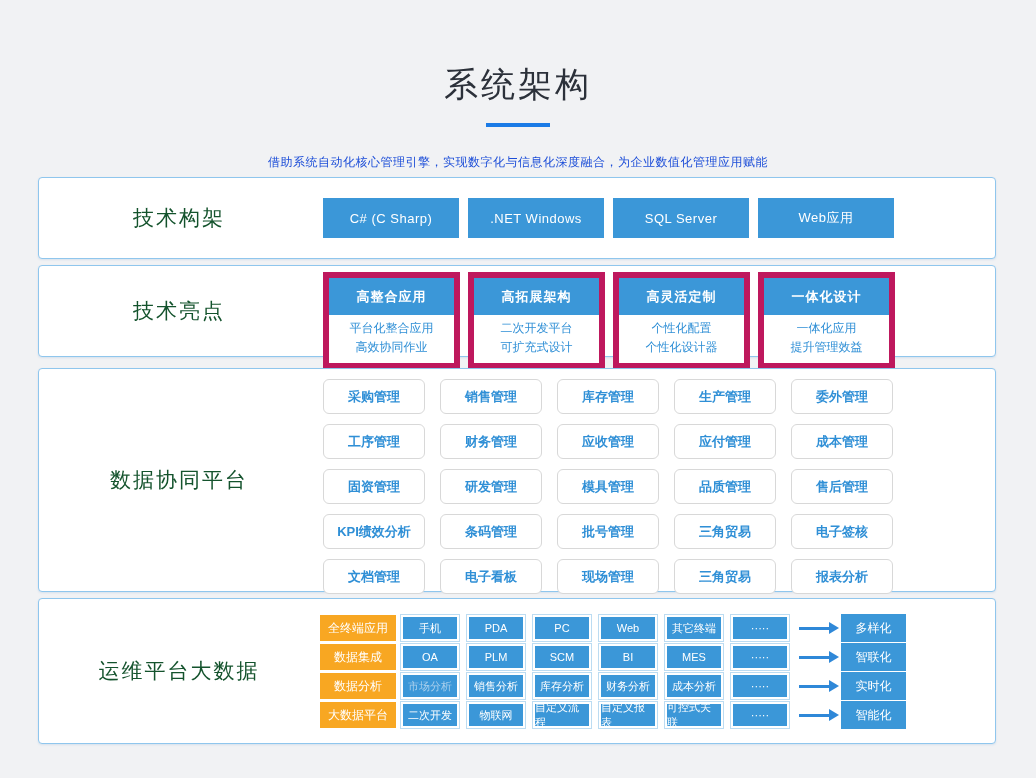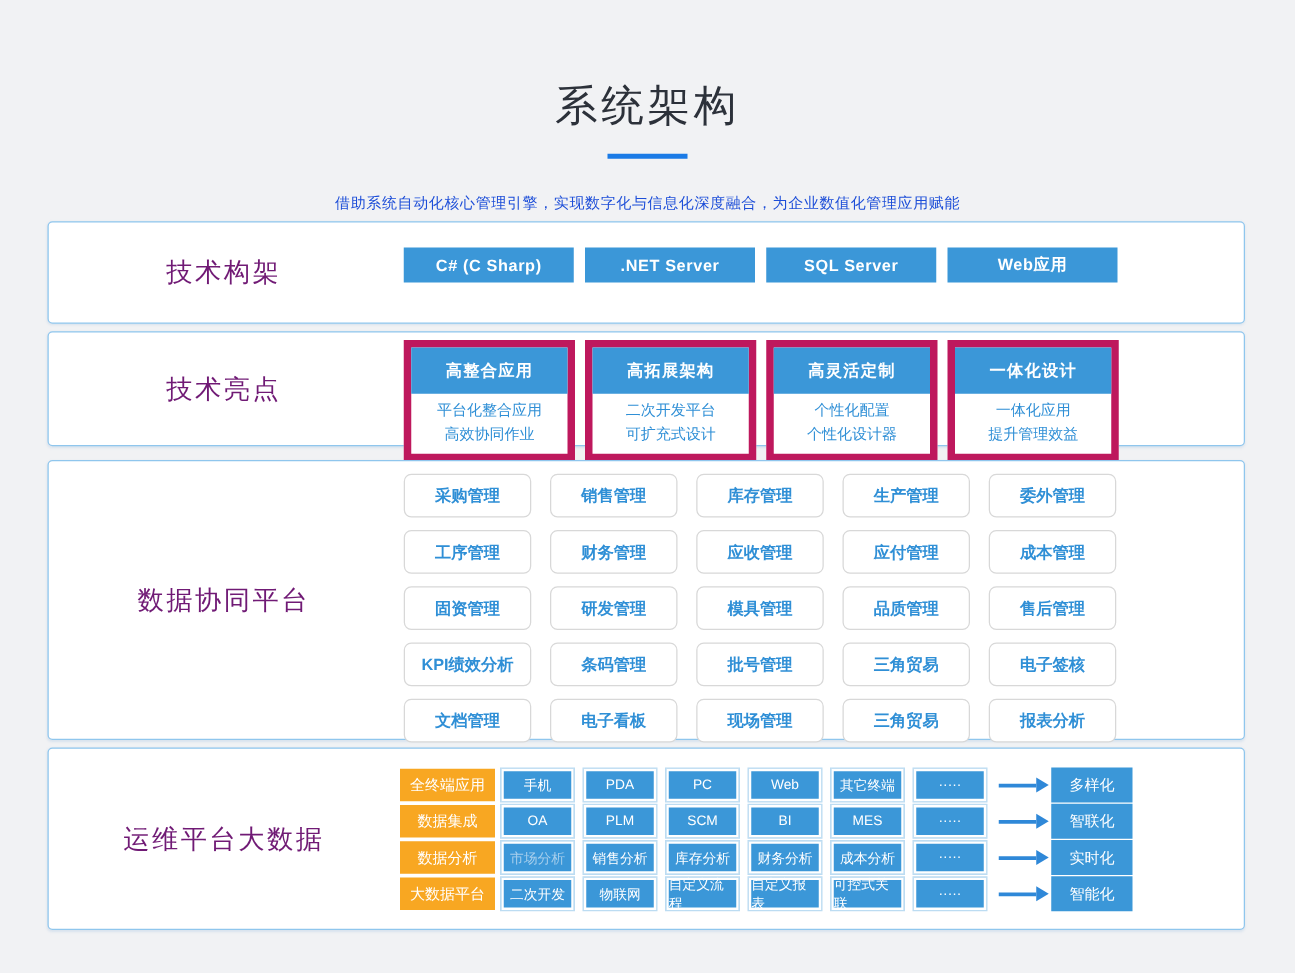--- a/index.html
+++ b/index.html
@@ -15,29 +15,29 @@
   .subtitle{margin:27px 0 0;font-size:12px;color:#1d4ed8;letter-spacing:0.5px;}
 
   .panel{
     position:absolute;left:38px;width:958px;background:#fff;
     border:1px solid #8fc6ed;border-radius:4px;box-sizing:border-box;
     box-shadow:0 1px 2px rgba(140,180,220,0.25);
   }
   .panel-label{
     position:absolute;left:0;top:0;bottom:0;width:280px;
     display:flex;align-items:center;justify-content:center;
-    color:#701a75;font-size:21px;letter-spacing:2px;
+    color:#14532d;font-size:21px;letter-spacing:2px;
   }
 
   
   #sec1{top:177px;height:82px;}
   #sec1 .btn-row{position:absolute;left:284px;top:20px;display:flex;gap:9px;}
   .tech-btn{
-    width:136px;height:28px;background:#3b97d8;color:#fff;
-    font-size:13px;font-weight:bold;letter-spacing:0.5px;
+    width:136px;height:40px;background:#3b97d8;color:#fff;
+    font-size:13px;font-weight:normal;letter-spacing:0.5px;
     display:flex;align-items:center;justify-content:center;cursor:pointer;
   }
 
   
   #sec2{top:265px;height:92px;}
   #sec2 .cards{position:absolute;left:284px;top:6px;display:flex;gap:8px;}
   .hl-card{width:137px;border:6px solid #be185d;background:#fff;box-sizing:border-box;}
   .hl-head{
     height:37px;background:#3b97d8;color:#fff;font-size:13px;font-weight:bold;
     display:flex;align-items:center;justify-content:center;letter-spacing:1px;
@@ -88,21 +88,21 @@
 <div class="hero">
   <h1>系统架构</h1>
   <div class="underline"></div>
   <p class="subtitle">借助系统自动化核心管理引擎，实现数字化与信息化深度融合，为企业数值化管理应用赋能</p>
 </div>
 
 <div class="panel" id="sec1">
   <div class="panel-label">技术构架</div>
   <div class="btn-row">
     <div class="tech-btn">C# (C Sharp)</div>
-    <div class="tech-btn">.NET Server</div>
+    <div class="tech-btn">.NET Windows</div>
     <div class="tech-btn">SQL Server</div>
     <div class="tech-btn">Web应用</div>
   </div>
 </div>
 
 <div class="panel" id="sec2">
   <div class="panel-label">技术亮点</div>
   <div class="cards">
     <div class="hl-card">
       <div class="hl-head">高整合应用</div>

